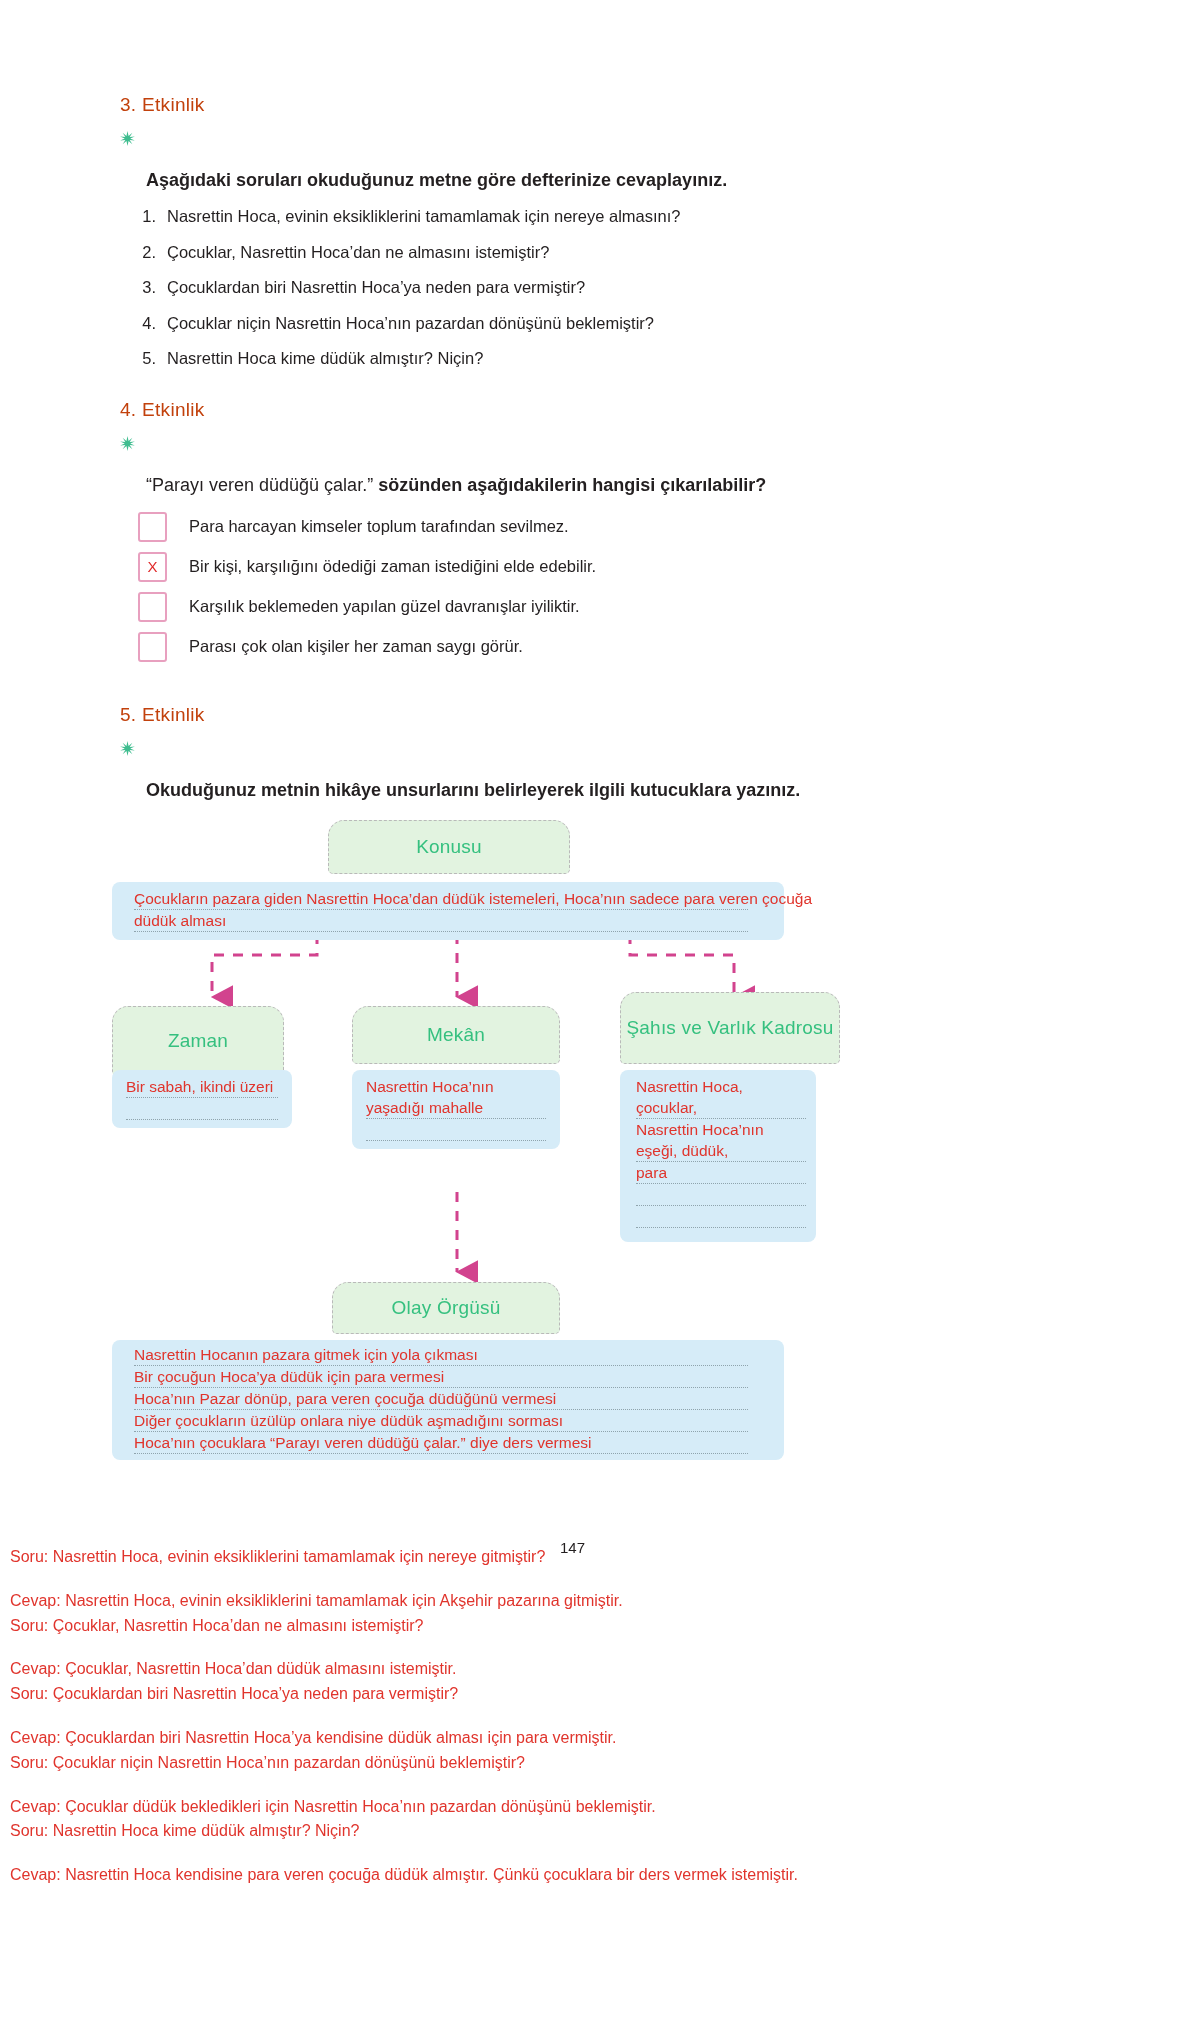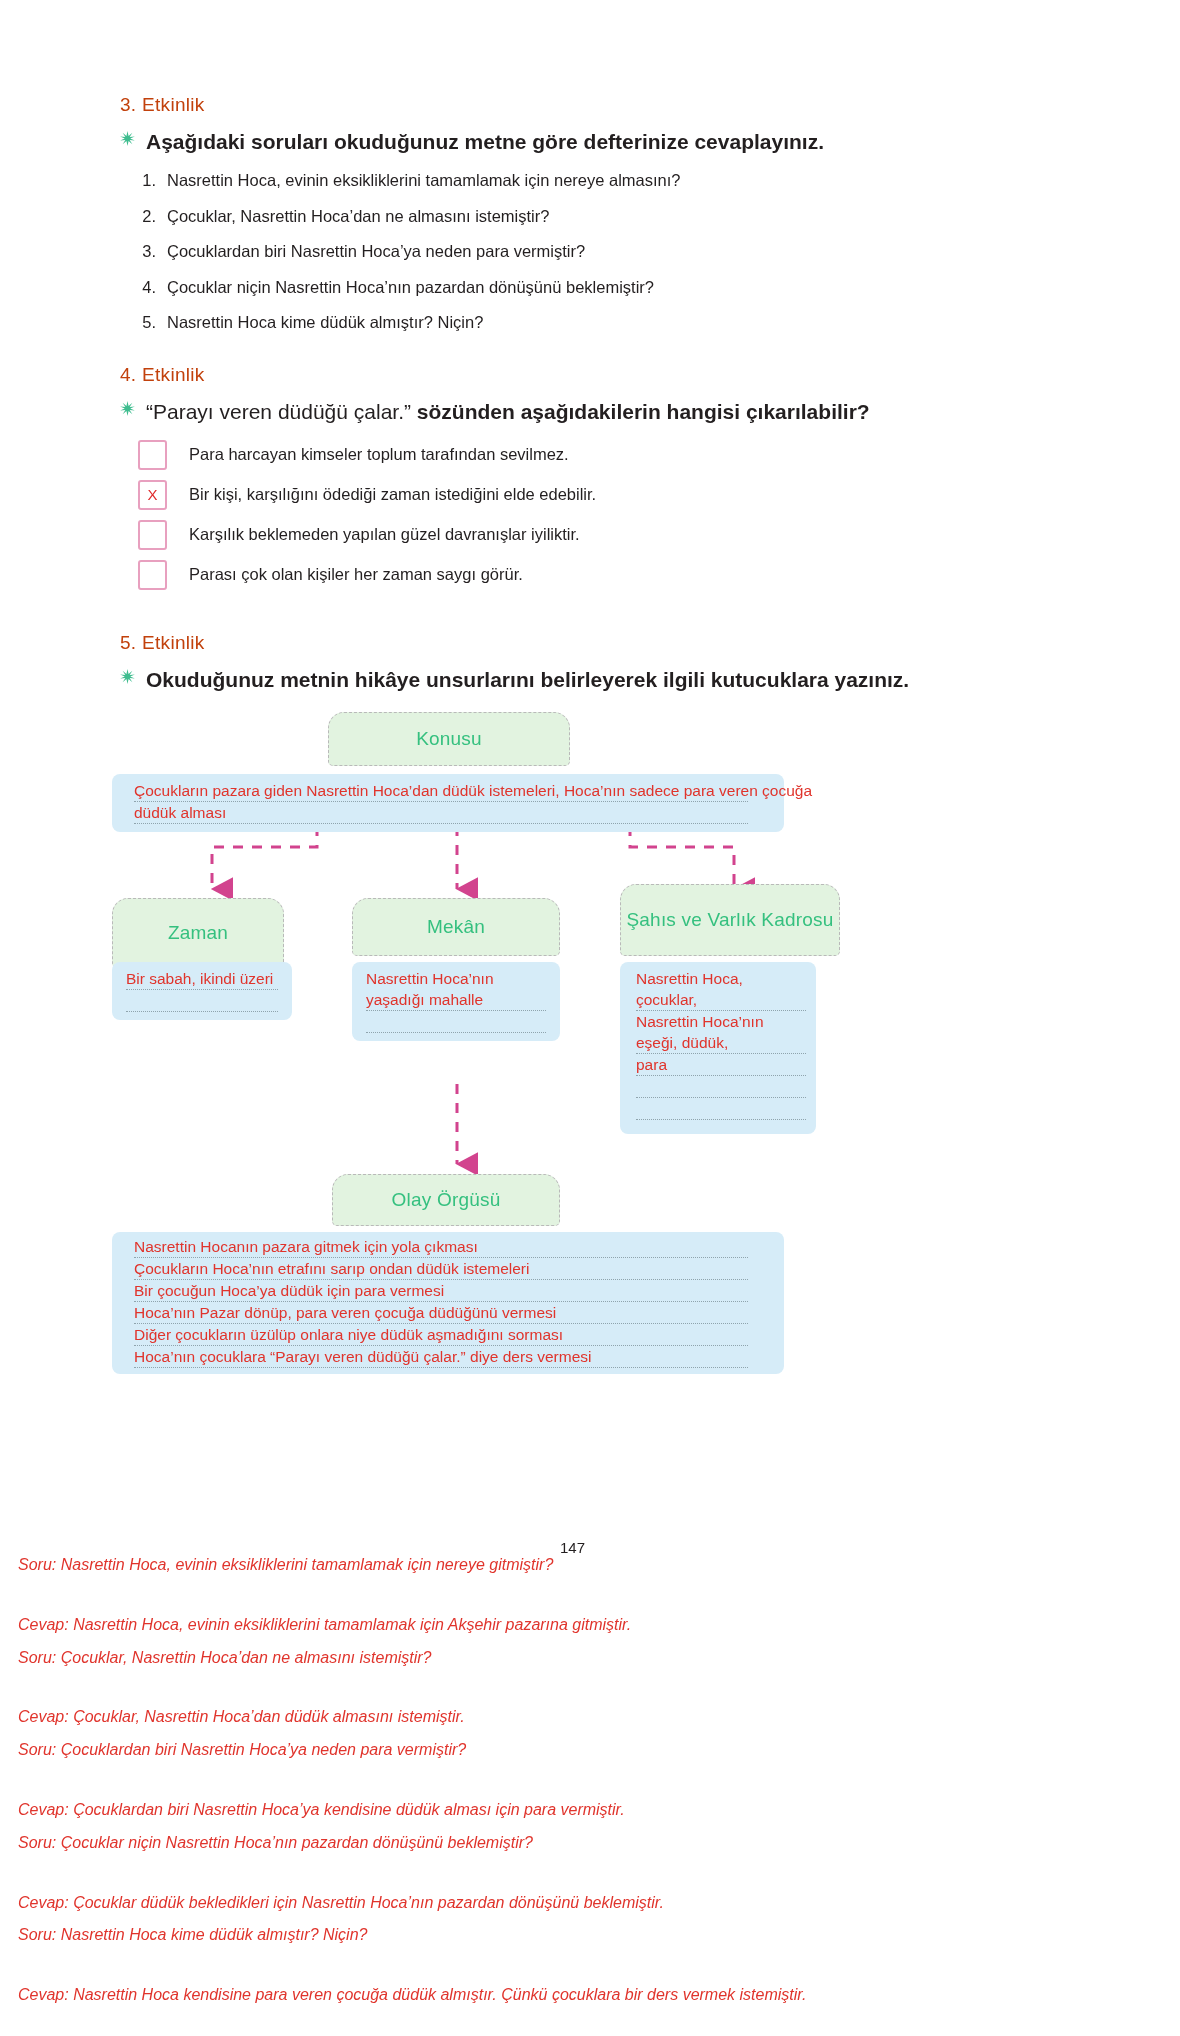--- a/index.html
+++ b/index.html
@@ -37,24 +37,25 @@
     margin-bottom: 14px;
   }
   .star {
     flex: 0 0 auto;
     width: 15px; height: 15px;
     margin-top: 3px;
     position: relative;
   }
   .star svg { display: block; }
   .instr-text {
-    font-size: 21px;
+    font-size: 18px;
     font-weight: bold;
     color: #231f20;
     line-height: 1.35;
+    margin-top: 40px;
   }
   .instr-text .reg { font-weight: normal; }
 
   .qlist { list-style: none; margin: 0; padding: 0 0 0 18px; }
   .qitem {
     display: flex;
     gap: 11px;
     font-size: 16.5px;
     color: #231f20;
     line-height: 1.3;
@@ -128,21 +129,21 @@
   
   .answers {
     position: absolute;
     left: 10px;
     top: 1545px;
     width: 1160px;
     color: #e0342c;
     font-size: 16px;
     line-height: 1.55;
   }
-  .ans-line { margin: 8px; font-style: italic; }
+  .ans-line { margin: 0; }
   .ans-gap { height: 19px; }
   .pagenum {
     position: absolute;
     left: 560px;
     top: 1539px;
     font-size: 15px;
     color: #231f20;
     font-family: "Liberation Sans", sans-serif;
   }
 </style>
@@ -288,21 +289,20 @@
         <div class="bline nowrapfalse">para</div>
         <div class="bline blank">&nbsp;</div>
         <div class="bline blank">&nbsp;</div>
       </div>
 
       <div class="gbox" style="left:220px; top:462px; width:228px; height:52px;">
         <span>Olay Örgüsü</span>
       </div>
       <div class="bbox" style="left:0px; top:520px; width:672px; padding-top:4px; padding-bottom:6px;">
         <div class="bline">Nasrettin Hocanın pazara gitmek için yola çıkması</div>
-        <div class="bline">Çocukların Hoca’nın etrafını sarıp ondan düdük istemeleri</div>
         <div class="bline">Bir çocuğun Hoca’ya düdük için para vermesi</div>
         <div class="bline">Hoca’nın Pazar dönüp, para veren çocuğa düdüğünü vermesi</div>
         <div class="bline">Diğer çocukların üzülüp onlara niye düdük aşmadığını sorması</div>
         <div class="bline">Hoca’nın çocuklara “Parayı veren düdüğü çalar.” diye ders vermesi</div>
       </div>
 
     </div>
 
   </div>
 

